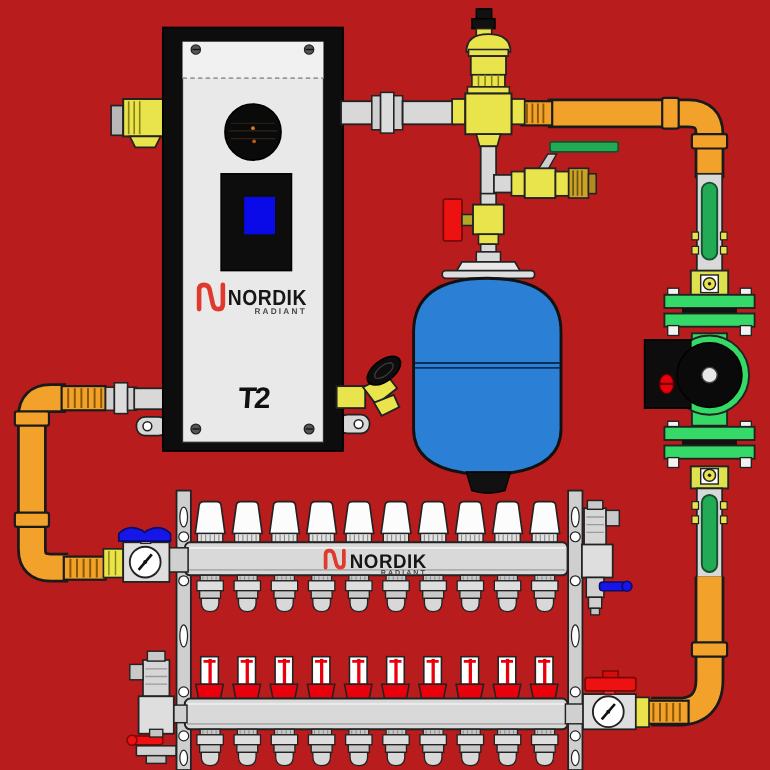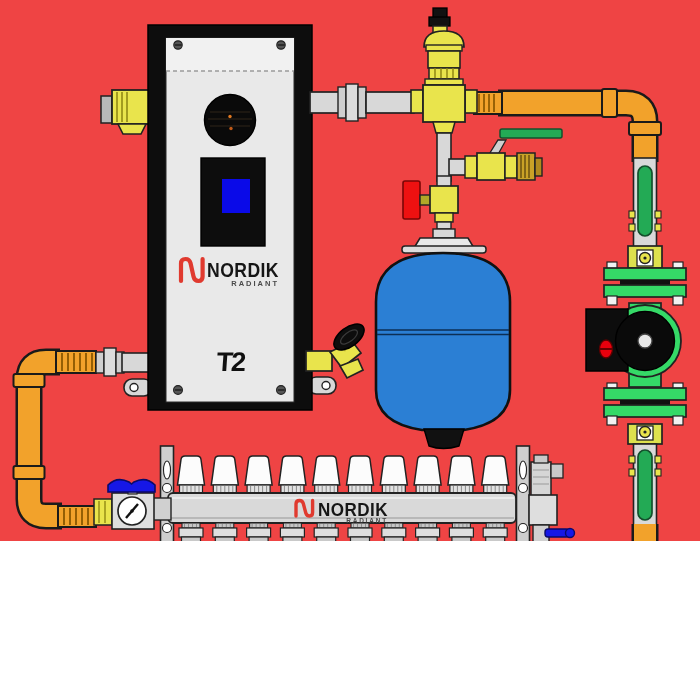--- a/index.html
+++ b/index.html
@@ -1,16 +1,16 @@
 <!DOCTYPE html>
 <html style="--pipe-orange: #f2a22b; --brass-yellow: #e9e44c; --valve-yellow-green: #dde14e; --pump-green: #35d967; --handle-green: #23aa55; --tank-blue: #2b7fd4; --handle-blue: #1617e6; --handle-red: #ee1111; --flow-meter-red: #e8000d; --steel-gray: #d8d8d8; --manifold-gray: #d9d9d9; --boiler-gray: #e9e9e9; --display-blue: #0a0ae8; --logo-red: #e03a2f;"><head>
 <meta charset="utf-8">
 <style>
   html,body{margin:0;padding:0;background:#fff;}
-  .scene{width:700px;height:541px;position:relative;background:#ef4444;overflow:hidden;text-align:center;}
+  .scene{width:700px;height:700px;position:relative;background:#b91c1c;overflow:hidden;text-align:center;}
   svg{display:block;}
   text{font-family:"Liberation Sans", sans-serif;}
   .brand-main{font-weight:bold;fill:#161616;}
   .brand-sub{font-weight:bold;fill:#4a4a4a;}
   .model{font-weight:900;fill:#101010;}
 </style>
 </head>
 <body>
 
 <div class="scene">

